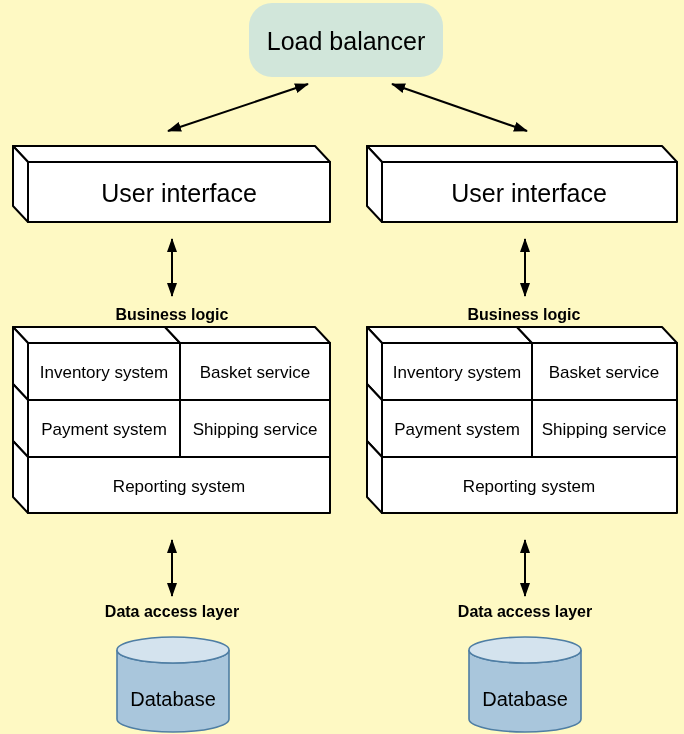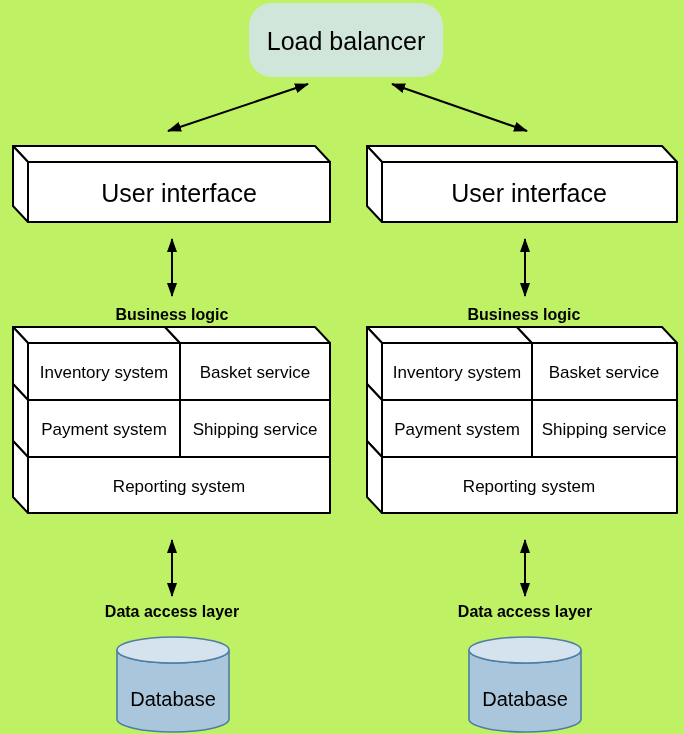--- a/index.html
+++ b/index.html
@@ -1,20 +1,20 @@
 <!DOCTYPE html>
 <html><head>
 <meta charset="utf-8">
 <style>
   html, body { margin: 0; padding: 0; background: #ffffff; }
   .canvas {
     position: relative;
     width: 684px;
     height: 734px;
-    background: #bef264;
+    background: #fef9c3;
     overflow: hidden;
     font-family: "Liberation Sans", sans-serif;
   }
   svg text {
     font-family: "Liberation Sans", sans-serif;
     fill: #000000;
     text-anchor: middle;
     dominant-baseline: central;
   }
   .t-big  { font-size: 25px; }

